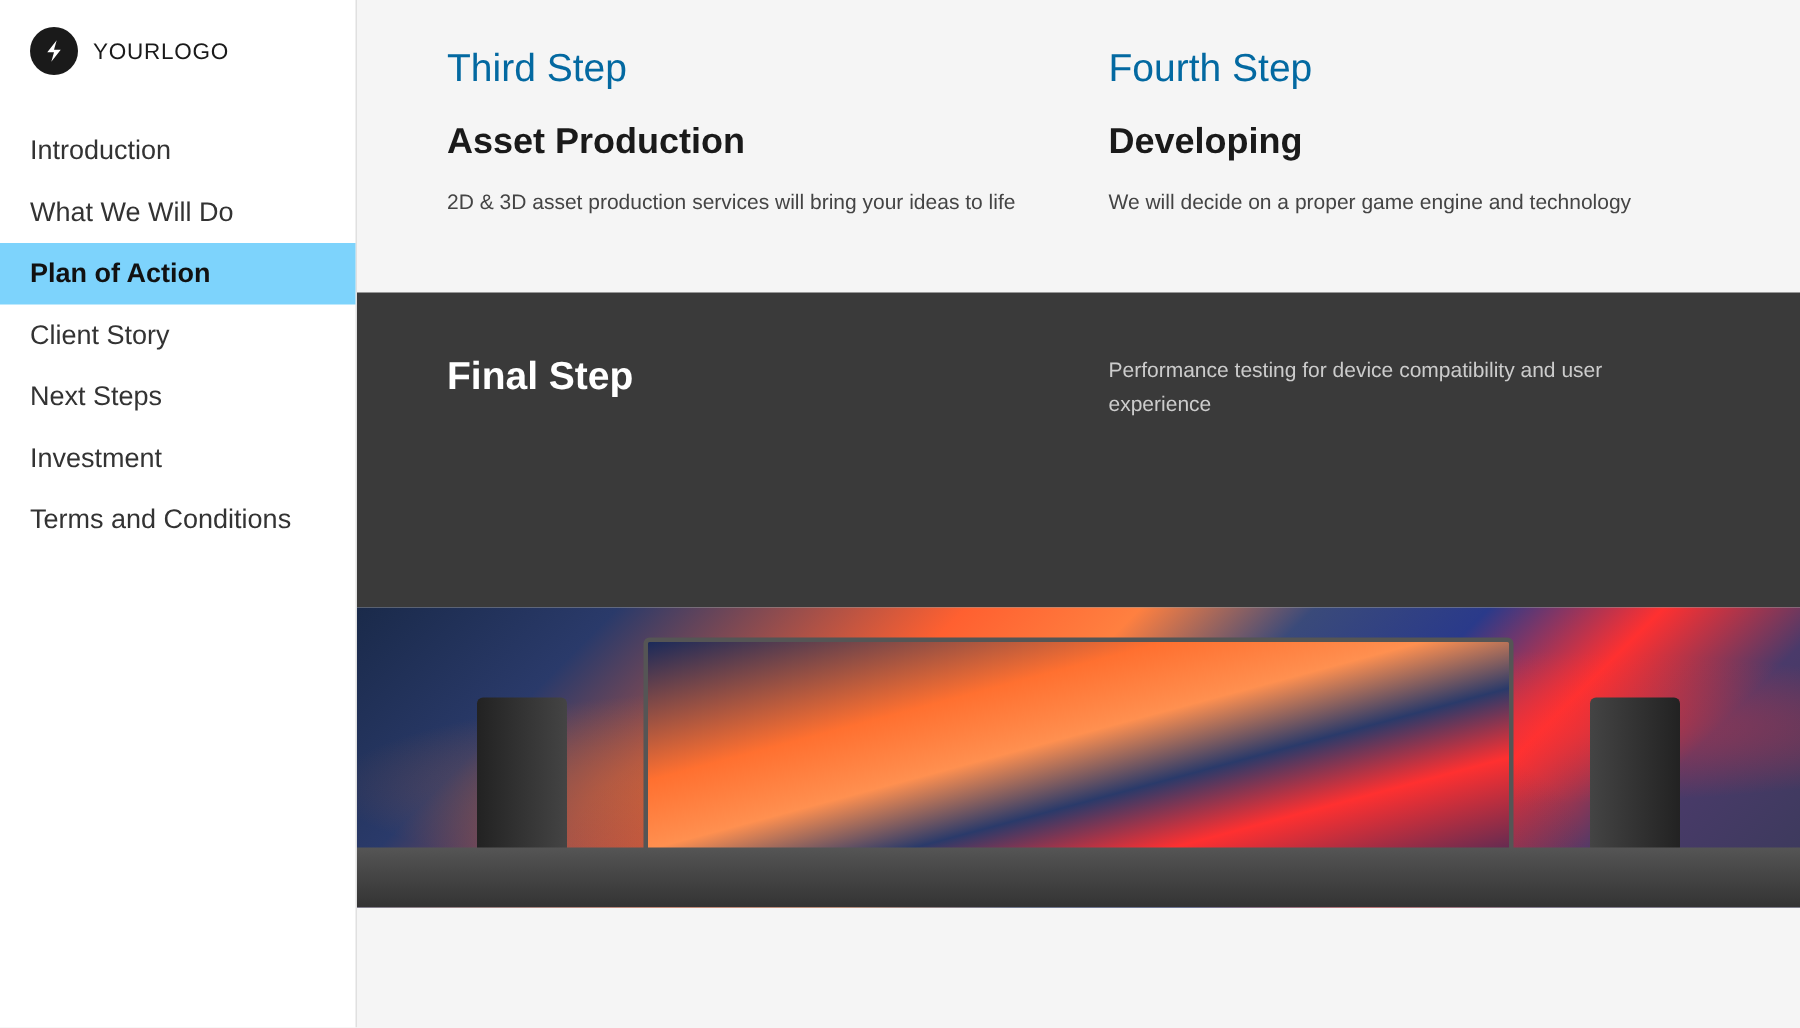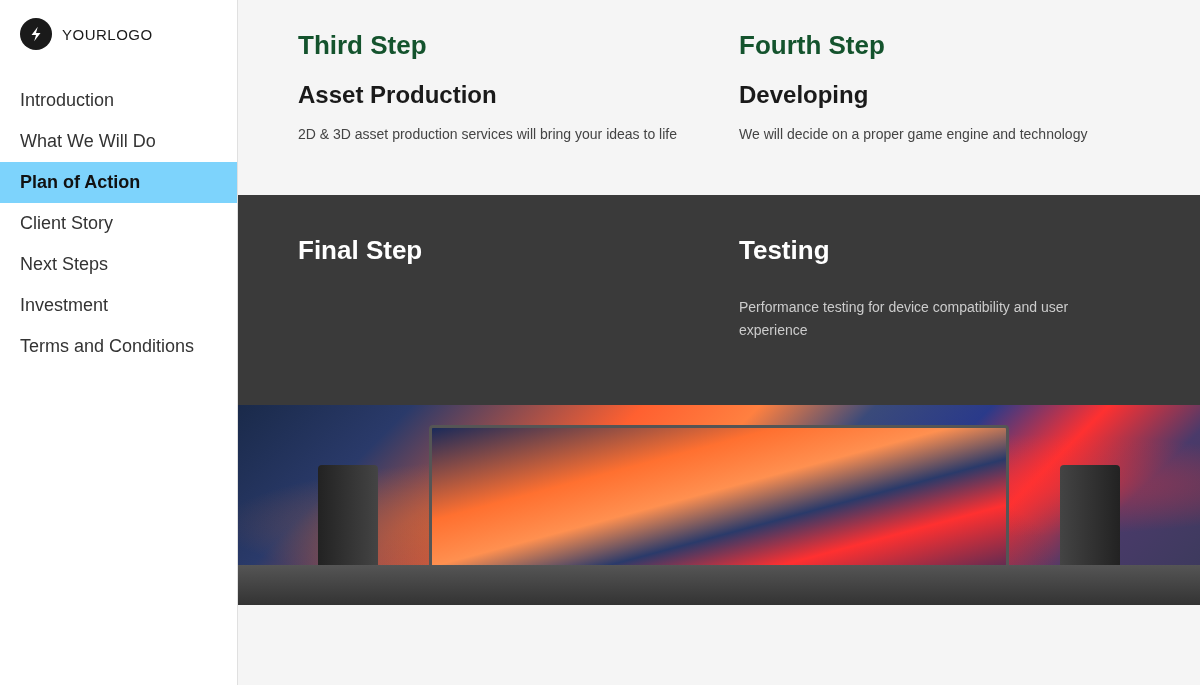--- a/index.html
+++ b/index.html
@@ -97,22 +97,22 @@
       display: flex;
       gap: 40px;
     }
 
     .step-column {
       flex: 1;
     }
 
     .step-label {
       font-size: 26px;
-      font-weight: 700;
-      color: #14532d;
+      font-weight: 400;
+      color: #0369a1;
       margin-bottom: 20px;
     }
 
     .step-title {
       font-size: 24px;
       font-weight: 700;
       color: #1a1a1a;
       margin-bottom: 14px;
     }
 
@@ -269,21 +269,20 @@
       <div class="step-title">Developing</div>
       <div class="step-desc">We will decide on a proper game engine and technology</div>
     </div>
   </section>
 
   <section class="section-dark">
     <div class="step-column">
       <div class="step-label">Final Step</div>
     </div>
     <div class="step-column">
-      <div class="step-label">Testing</div>
       <div class="step-desc">Performance testing for device compatibility and user experience</div>
     </div>
   </section>
 
   <section class="section-image">
     <div class="scene-overlay"></div>
     <div class="monitor-shape"></div>
     <div class="speaker-left"></div>
     <div class="speaker-right"></div>
     <div class="desk-surface"></div>

